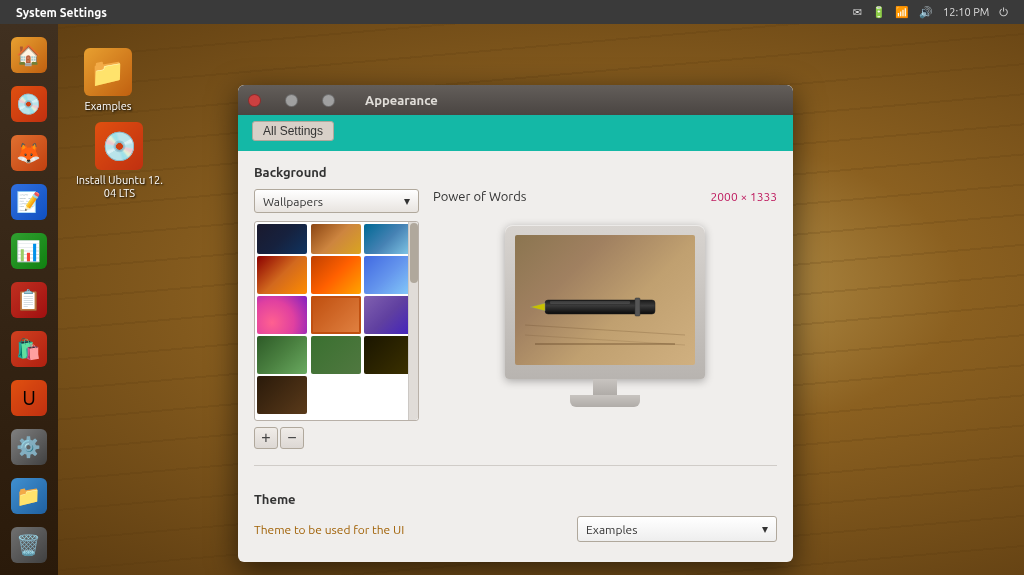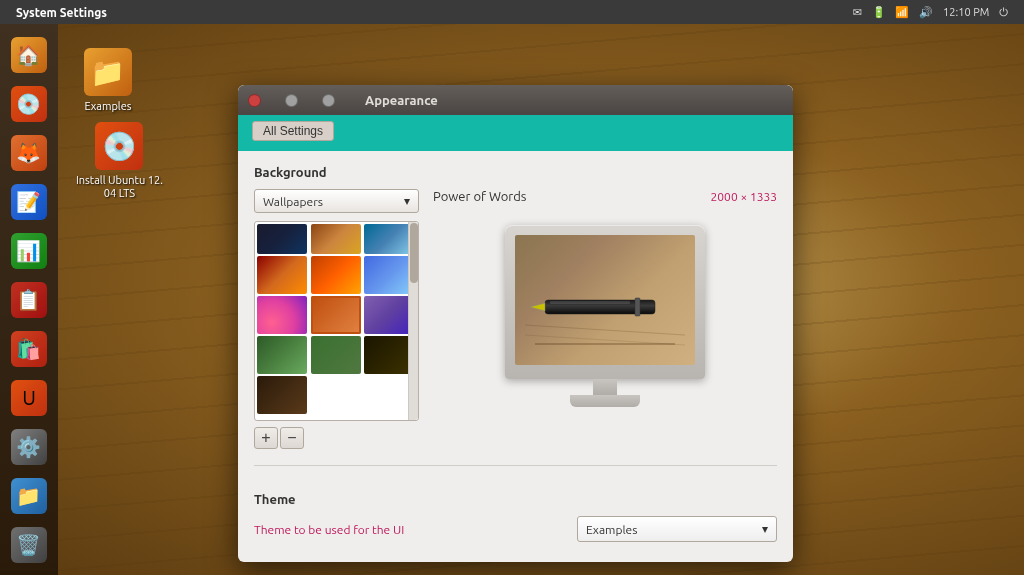--- a/index.html
+++ b/index.html
@@ -381,21 +381,21 @@
     }
 
     .theme-row {
       display: flex;
       align-items: center;
       justify-content: space-between;
     }
 
     .theme-label {
       font-size: 12px;
-      color: #be185d;
+      color: #a16207;
     }
 
     .theme-dropdown {
       width: 200px;
       padding: 5px 8px;
       border: 1px solid #b0a89c;
       border-radius: 3px;
       background: linear-gradient(to bottom, #fff, #eee);
       font-size: 12px;
       color: #333;

